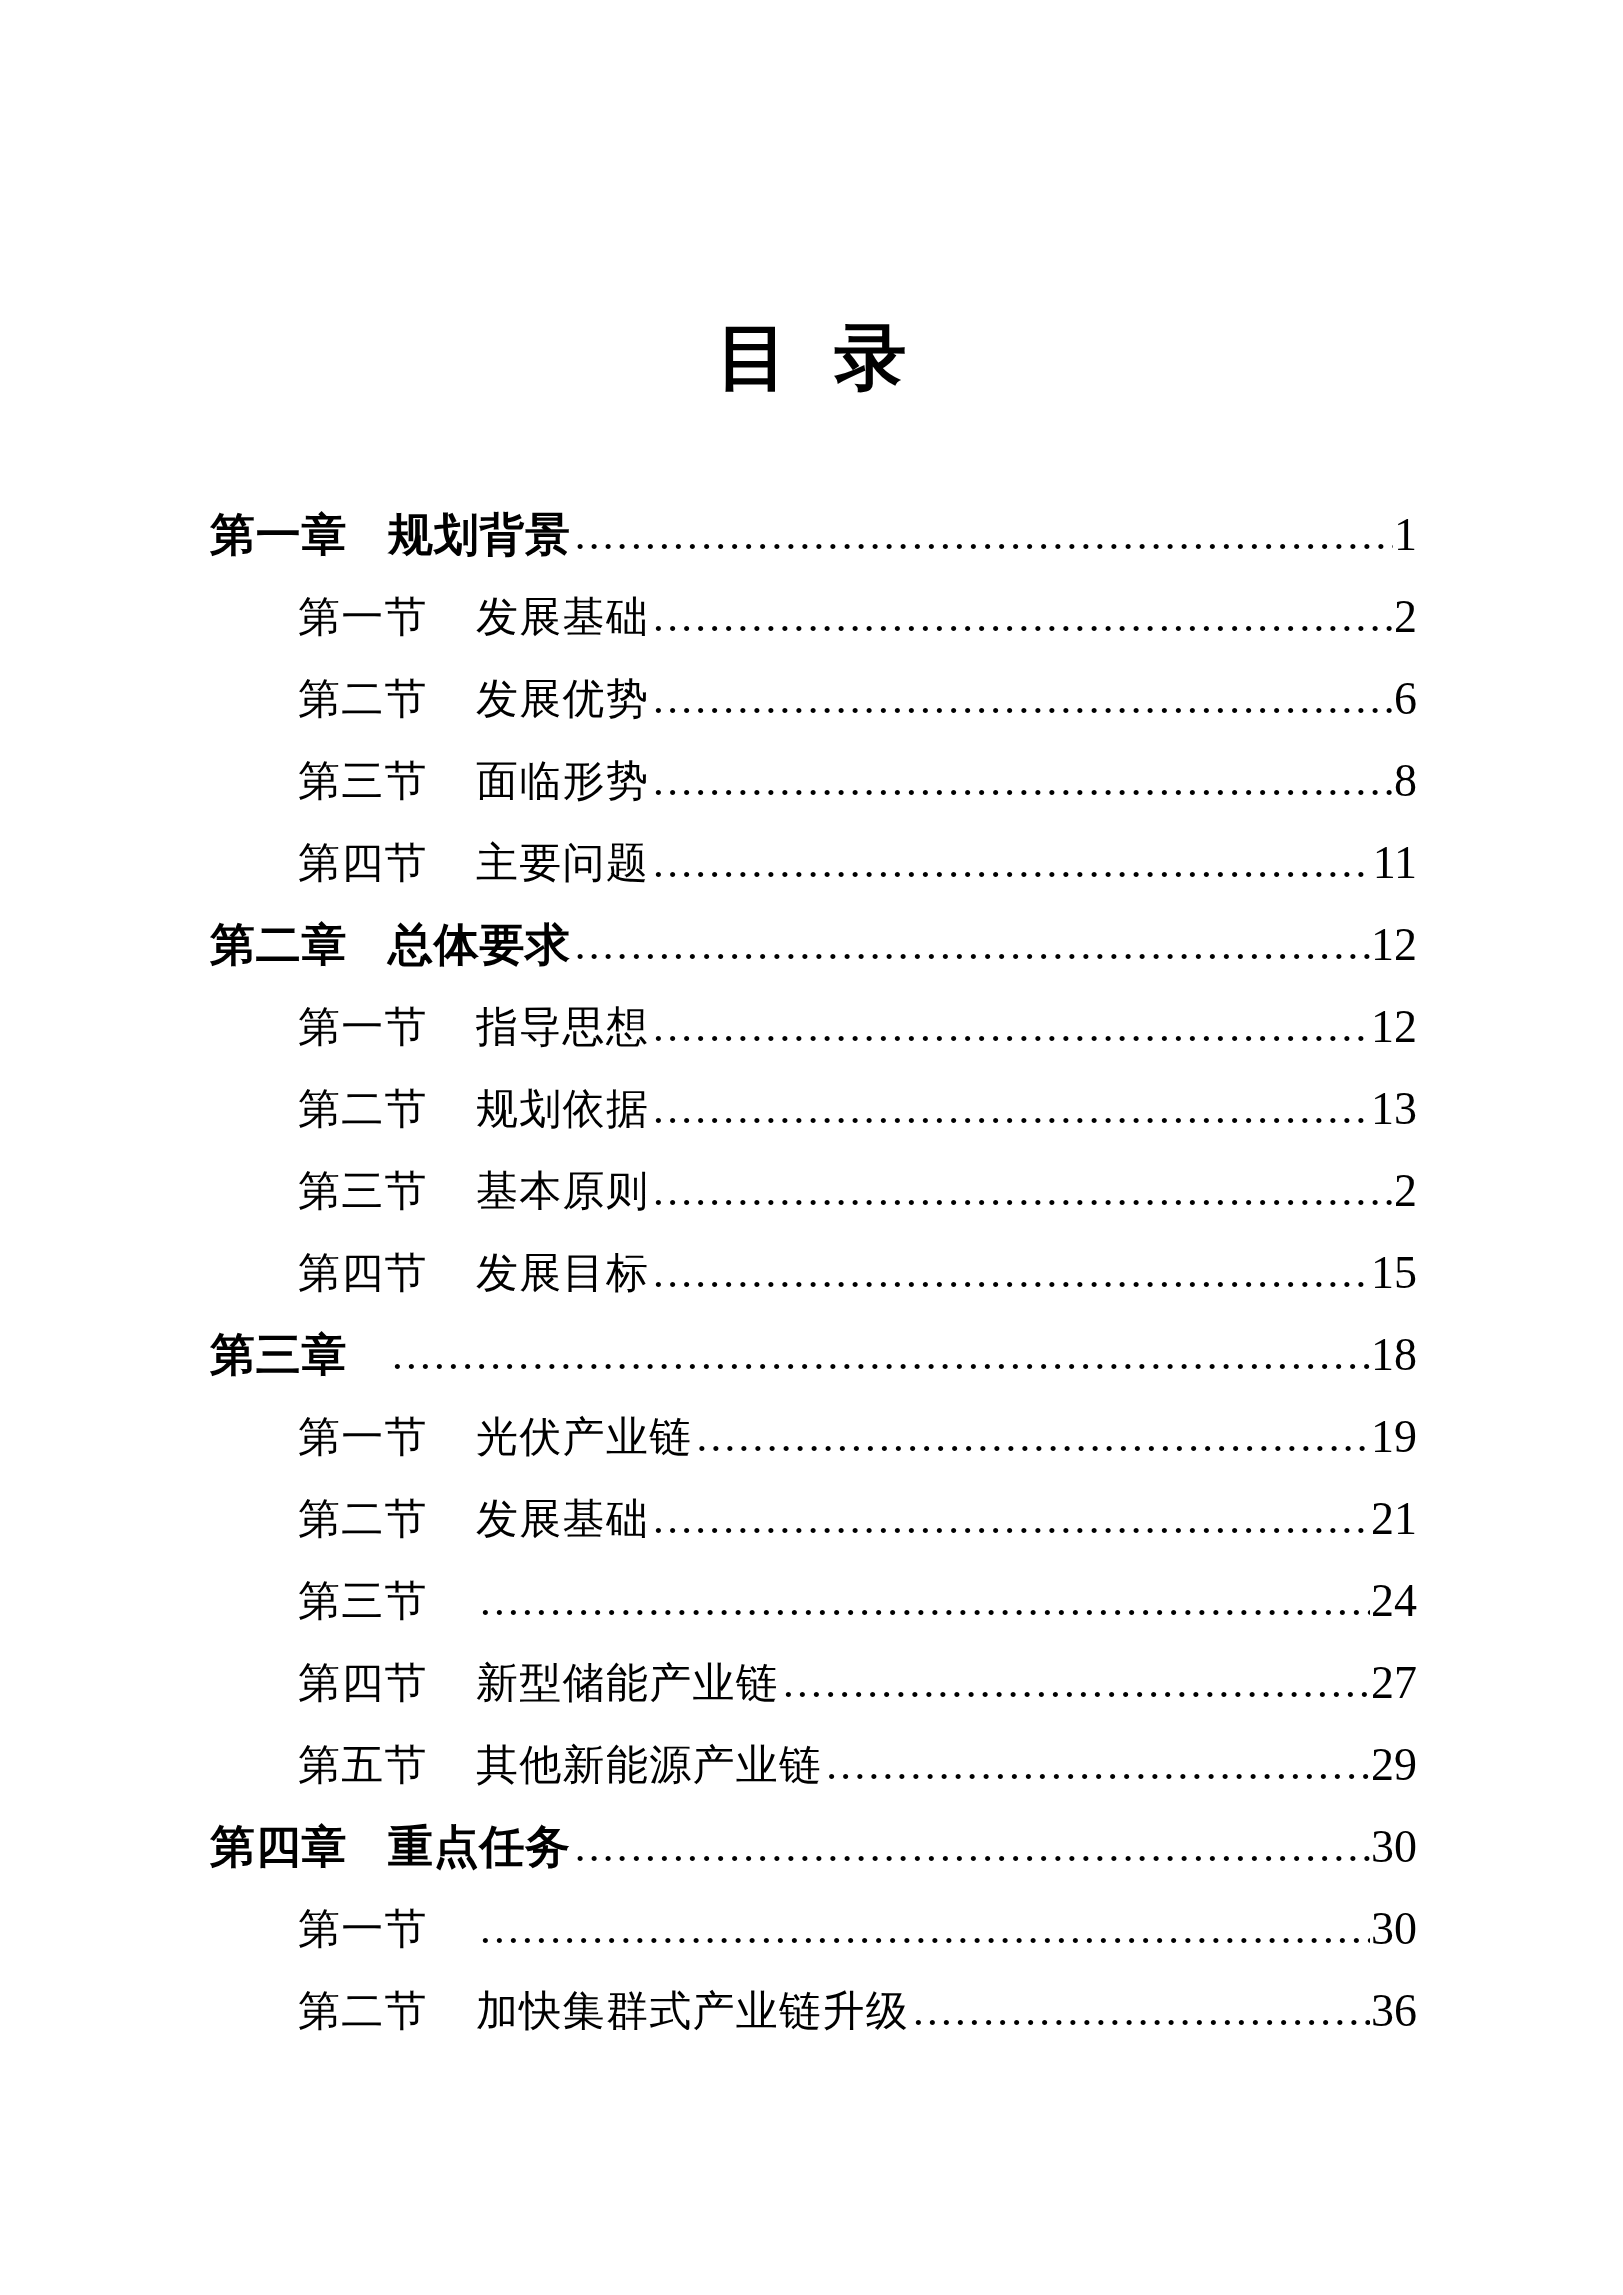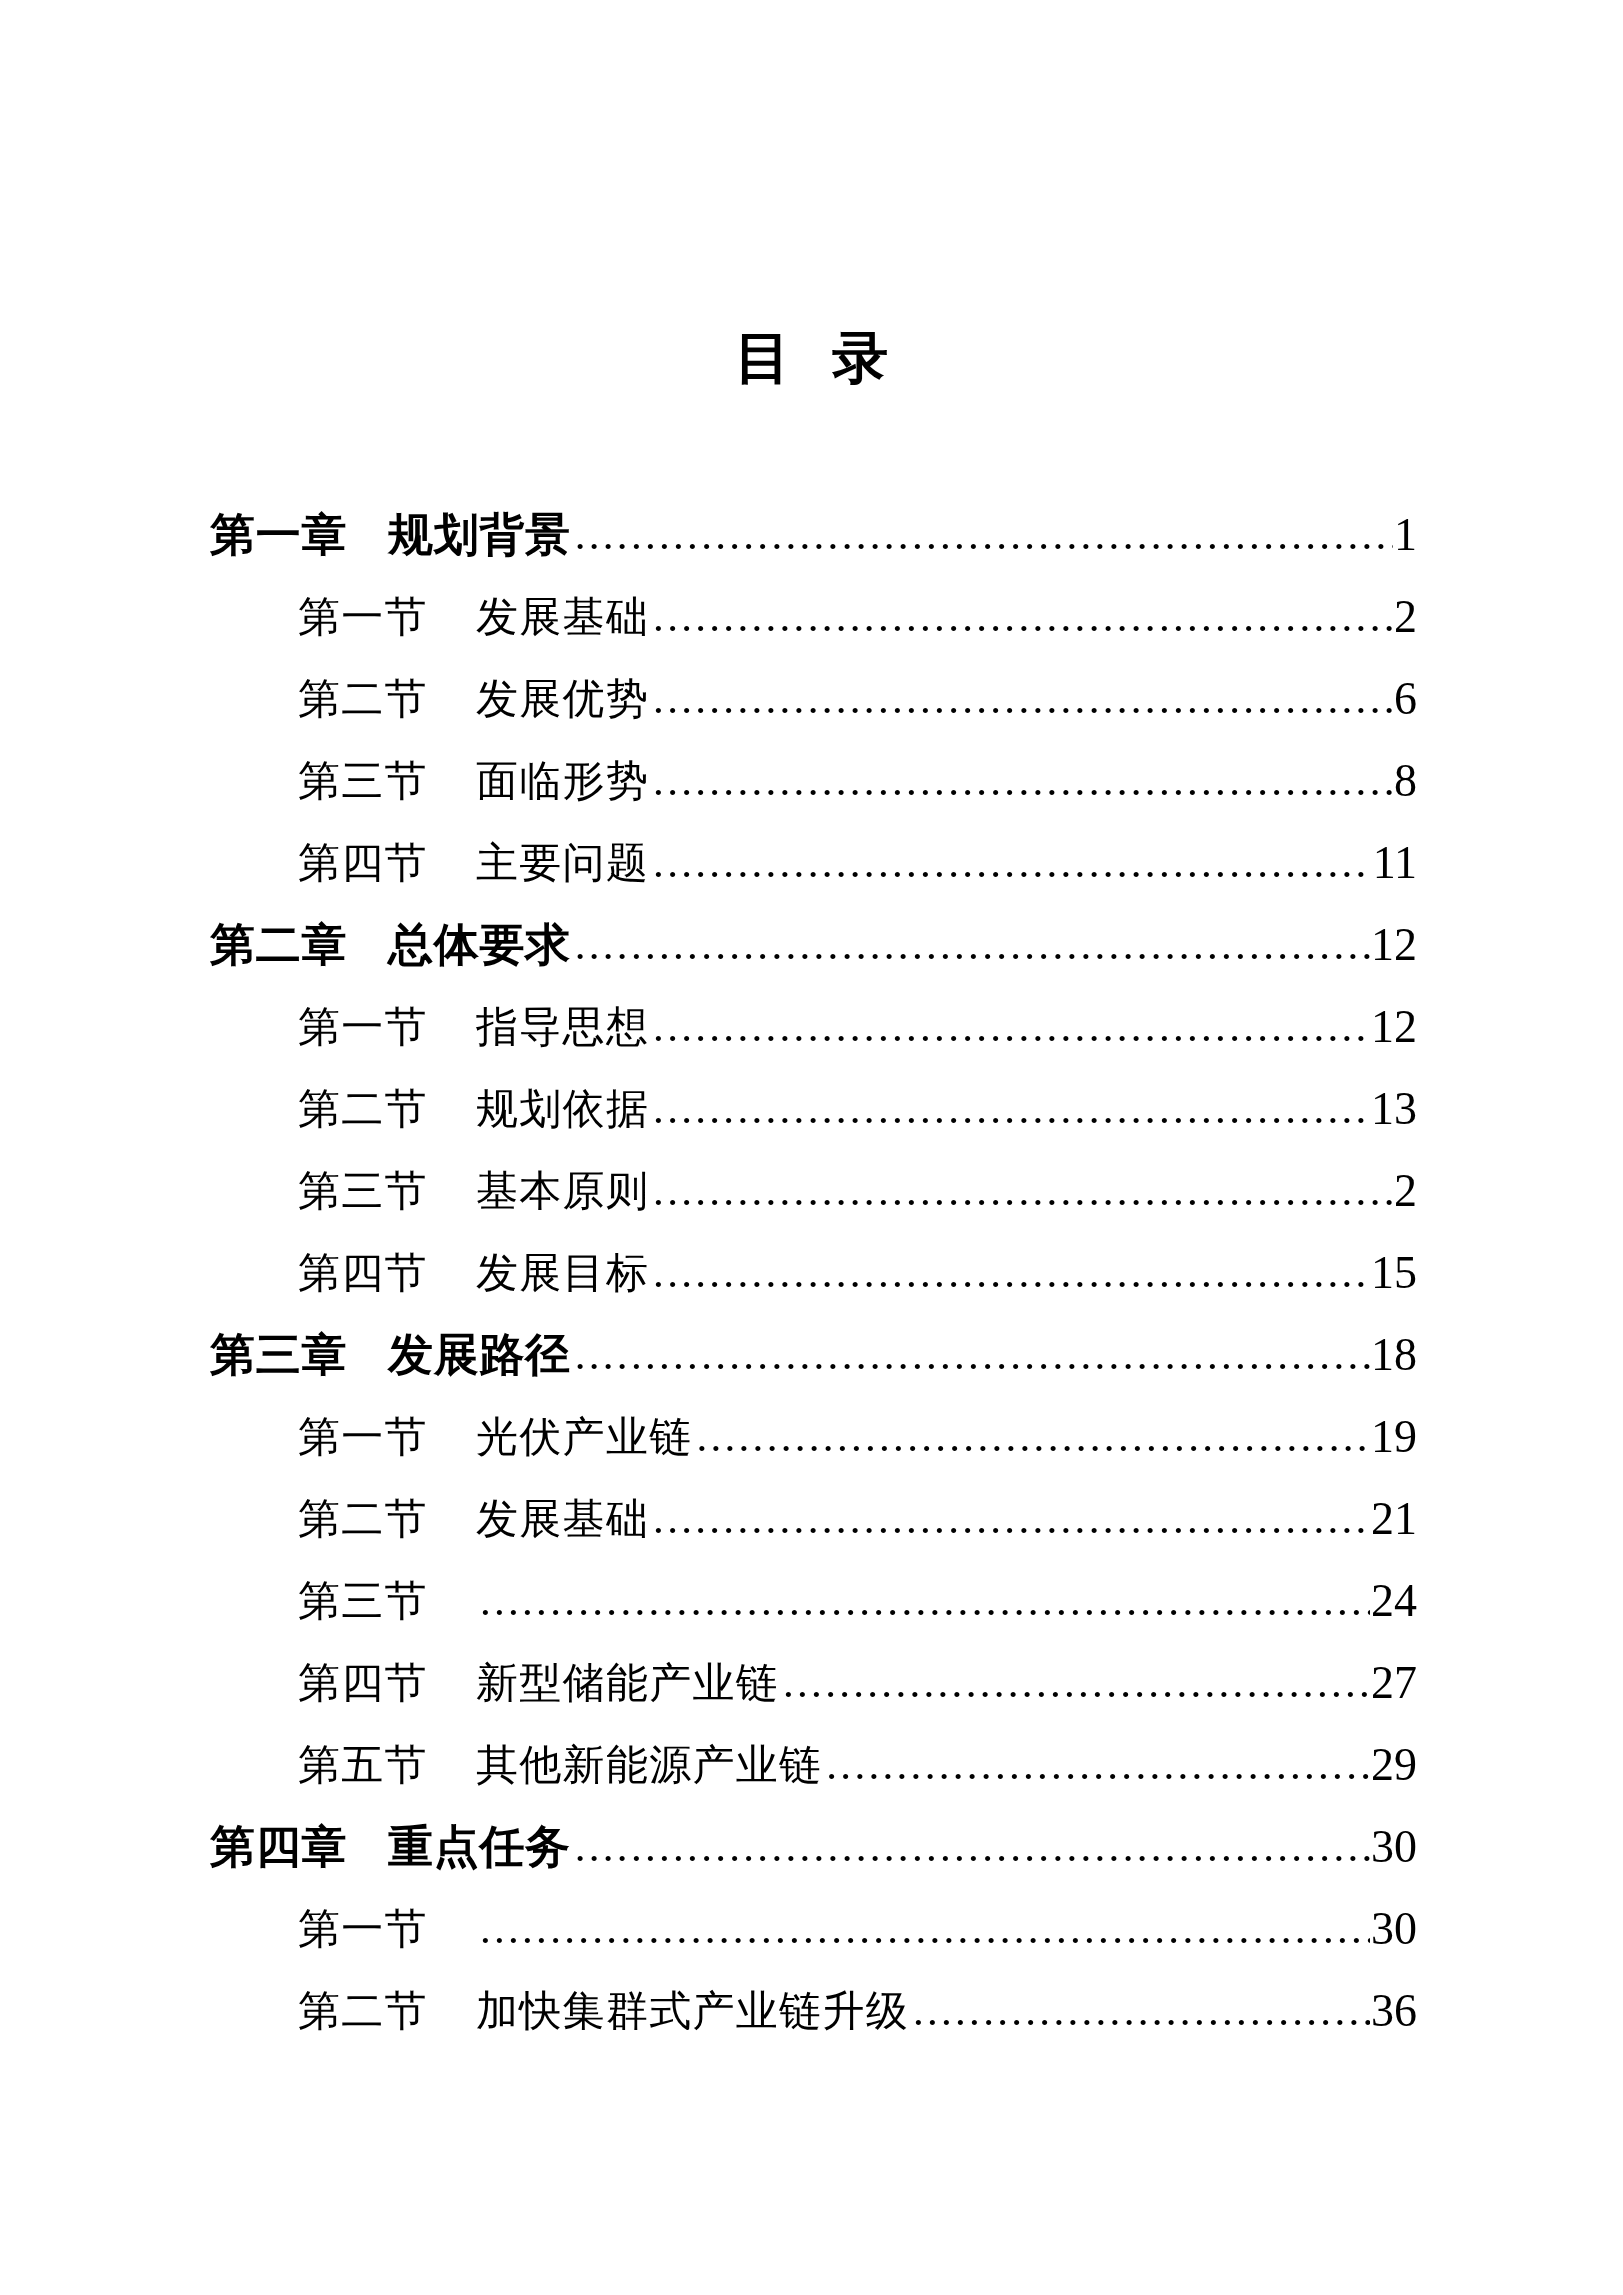--- a/index.html
+++ b/index.html
@@ -16,21 +16,21 @@
     overflow: hidden;
   }
   .page-title {
     position: absolute;
     top: 325px;
     left: 0;
     width: 1623px;
     text-align: center;
     font-family: "Liberation Sans", sans-serif;
     font-weight: 700;
-    font-size: 56px;
+    font-size: 72px;
     line-height: 65px;
     word-spacing: 26px;
     white-space: nowrap;
   }
   .toc {
     position: absolute;
     left: 210px;
     top: 494px;
     width: 1207px;
   }
@@ -143,21 +143,20 @@
     <span class="entry-page">2</span>
   </div>
       <div class="toc-row section">
     <span class="entry-label">第四节</span>
     <span class="entry-title">发展目标</span>
     <span class="dot-leader">........................................................................................................................</span>
     <span class="entry-page">15</span>
   </div>
       <div class="toc-row chapter">
     <span class="entry-label">第三章</span>
-    <span class="entry-title">发展路径</span>
     <span class="dot-leader">........................................................................................................................</span>
     <span class="entry-page">18</span>
   </div>
       <div class="toc-row section">
     <span class="entry-label">第一节</span>
     <span class="entry-title">光伏产业链</span>
     <span class="dot-leader">........................................................................................................................</span>
     <span class="entry-page">19</span>
   </div>
       <div class="toc-row section">

